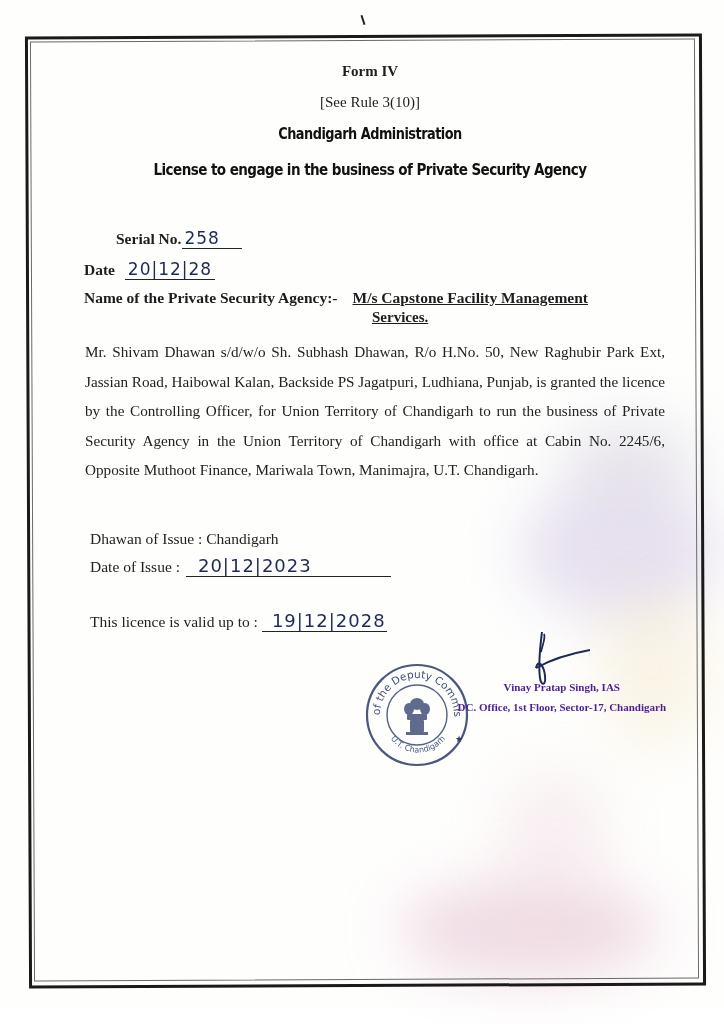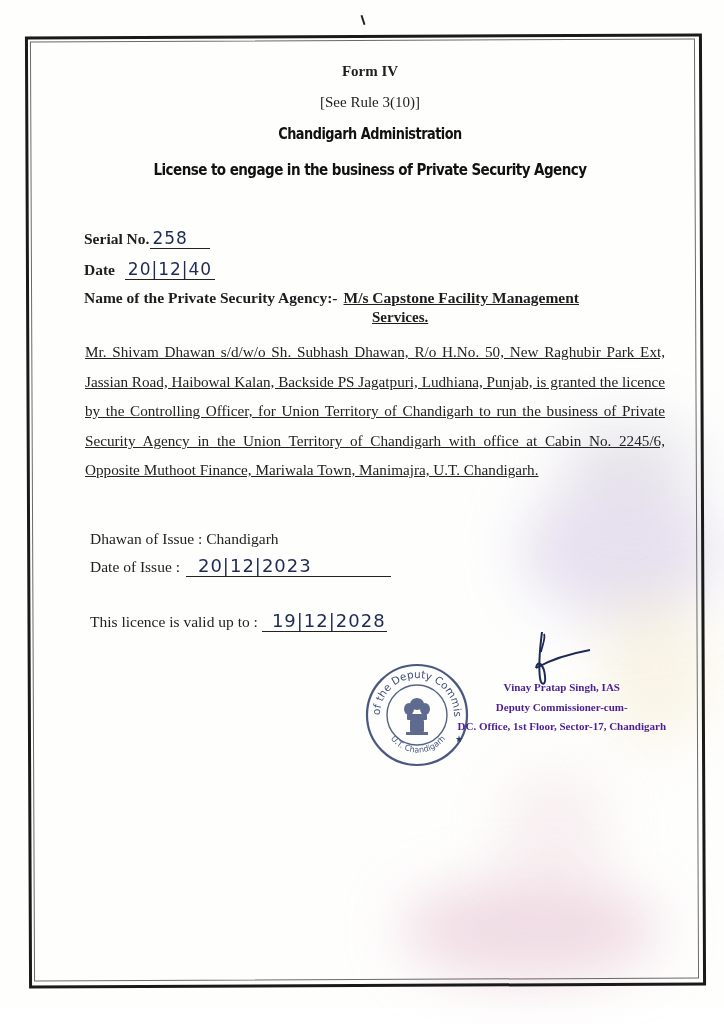--- a/index.html
+++ b/index.html
@@ -54,33 +54,33 @@
     font-size: 16.5px; letter-spacing: -0.7px; transform: scaleX(0.82); color: #111;
   }
   .field-row {
     position: absolute; left: 84px; font-size: 15.5px; font-weight: bold; white-space: nowrap;
   }
   .hand {
     font-family: "DejaVu Sans", sans-serif; font-weight: normal; color: #1e2a55;
     font-size: 17px; letter-spacing: 1px;
   }
   .ul { display: inline-block; border-bottom: 1.5px solid #222; }
-  .serial-row { top: 228px; }
+  .serial-row { top: 228px; margin-left: 32px; }
   .serial-row .ul { width: 58px; padding-left: 2px; margin-left: 1px; }
   .date-row { top: 259px; }
   .date-row .ul { width: 90px; margin-left: 10px; text-align: center; }
   .agency-row { top: 289px; }
-  .agency-name { text-decoration: underline; margin-left: 6px; }
+  .agency-name { text-decoration: underline; margin-left: 15px; }
   .agency-name-2 {
     position: absolute; left: 372px; top: 309px; font-size: 15px; font-weight: bold;
     text-decoration: underline;
   }
   .body-text {
     position: absolute; left: 85px; top: 337px; width: 580px;
-    font-size: 15.2px; line-height: 29.6px; text-align: justify; color: #222; text-decoration: underline;
+    font-size: 15.2px; line-height: 29.6px; text-align: justify; color: #222;
   }
   .issue-line {
     position: absolute; left: 90px; font-size: 15.5px; white-space: nowrap; color: #222;
   }
   .place-row { top: 530px; }
   .doi-row { top: 555px; }
   .doi-row .ul { width: 205px; margin-left: 6px; padding-left: 12px; box-sizing: border-box; }
   .valid-row { top: 610px; }
   .valid-row .ul { width: 125px; margin-left: 4px; padding-left: 10px; box-sizing: border-box; }
   .hand-lg { font-family: "DejaVu Sans", sans-serif; color: #1e2a55; font-size: 18px; letter-spacing: 1px; }
@@ -111,21 +111,21 @@
 <div class="center-line form-no">Form IV</div>
 <div class="center-line rule">[See Rule 3(10)]</div>
 <div class="center-line admin">Chandigarh Administration</div>
 <div class="center-line lic-title">License to engage in the business of Private Security Agency</div>
 
 <div class="field-row serial-row">
   <span>Serial No.</span><span class="ul hand">258</span>
 </div>
 
 <div class="field-row date-row">
-  <span>Date</span><span class="ul hand">20|12|40</span>
+  <span>Date</span><span class="ul hand">20|12|28</span>
 </div>
 
 <div class="field-row agency-row">
   <span>Name of the Private Security Agency:-</span><span class="agency-name">M/s Capstone Facility Management</span>
 </div>
 <div class="agency-name-2">Services.</div>
 
 <div class="body-text">Mr. Shivam Dhawan s/d/w/o Sh. Subhash Dhawan, R/o H.No. 50, New Raghubir Park Ext, Jassian Road, Haibowal Kalan, Backside PS Jagatpuri, Ludhiana, Punjab, is granted the licence by the Controlling Officer, for Union Territory of Chandigarh to run the business of Private Security Agency in the Union Territory of Chandigarh with office at Cabin No. 2245/6, Opposite Muthoot Finance, Mariwala Town, Manimajra, U.T. Chandigarh.</div>
 
 <div class="issue-line place-row">
@@ -166,15 +166,14 @@
     <ellipse cx="63" cy="49" rx="5" ry="6"></ellipse>
     <rect x="45" y="54" width="20" height="6" rx="1"></rect>
     <rect x="48" y="60" width="14" height="12" rx="1"></rect>
     <rect x="44" y="72" width="22" height="3"></rect>
   </g>
   <text x="93" y="82" font-size="9" fill="#2a3a6a">★</text>
 </svg>
 
 <div class="sig-block">
   <div>Vinay Pratap Singh, IAS</div>
-  <div>Deputy Commissioner-cum-</div>
   <div>DC. Office, 1st Floor, Sector-17, Chandigarh</div>
 </div>
 
 </body></html>

